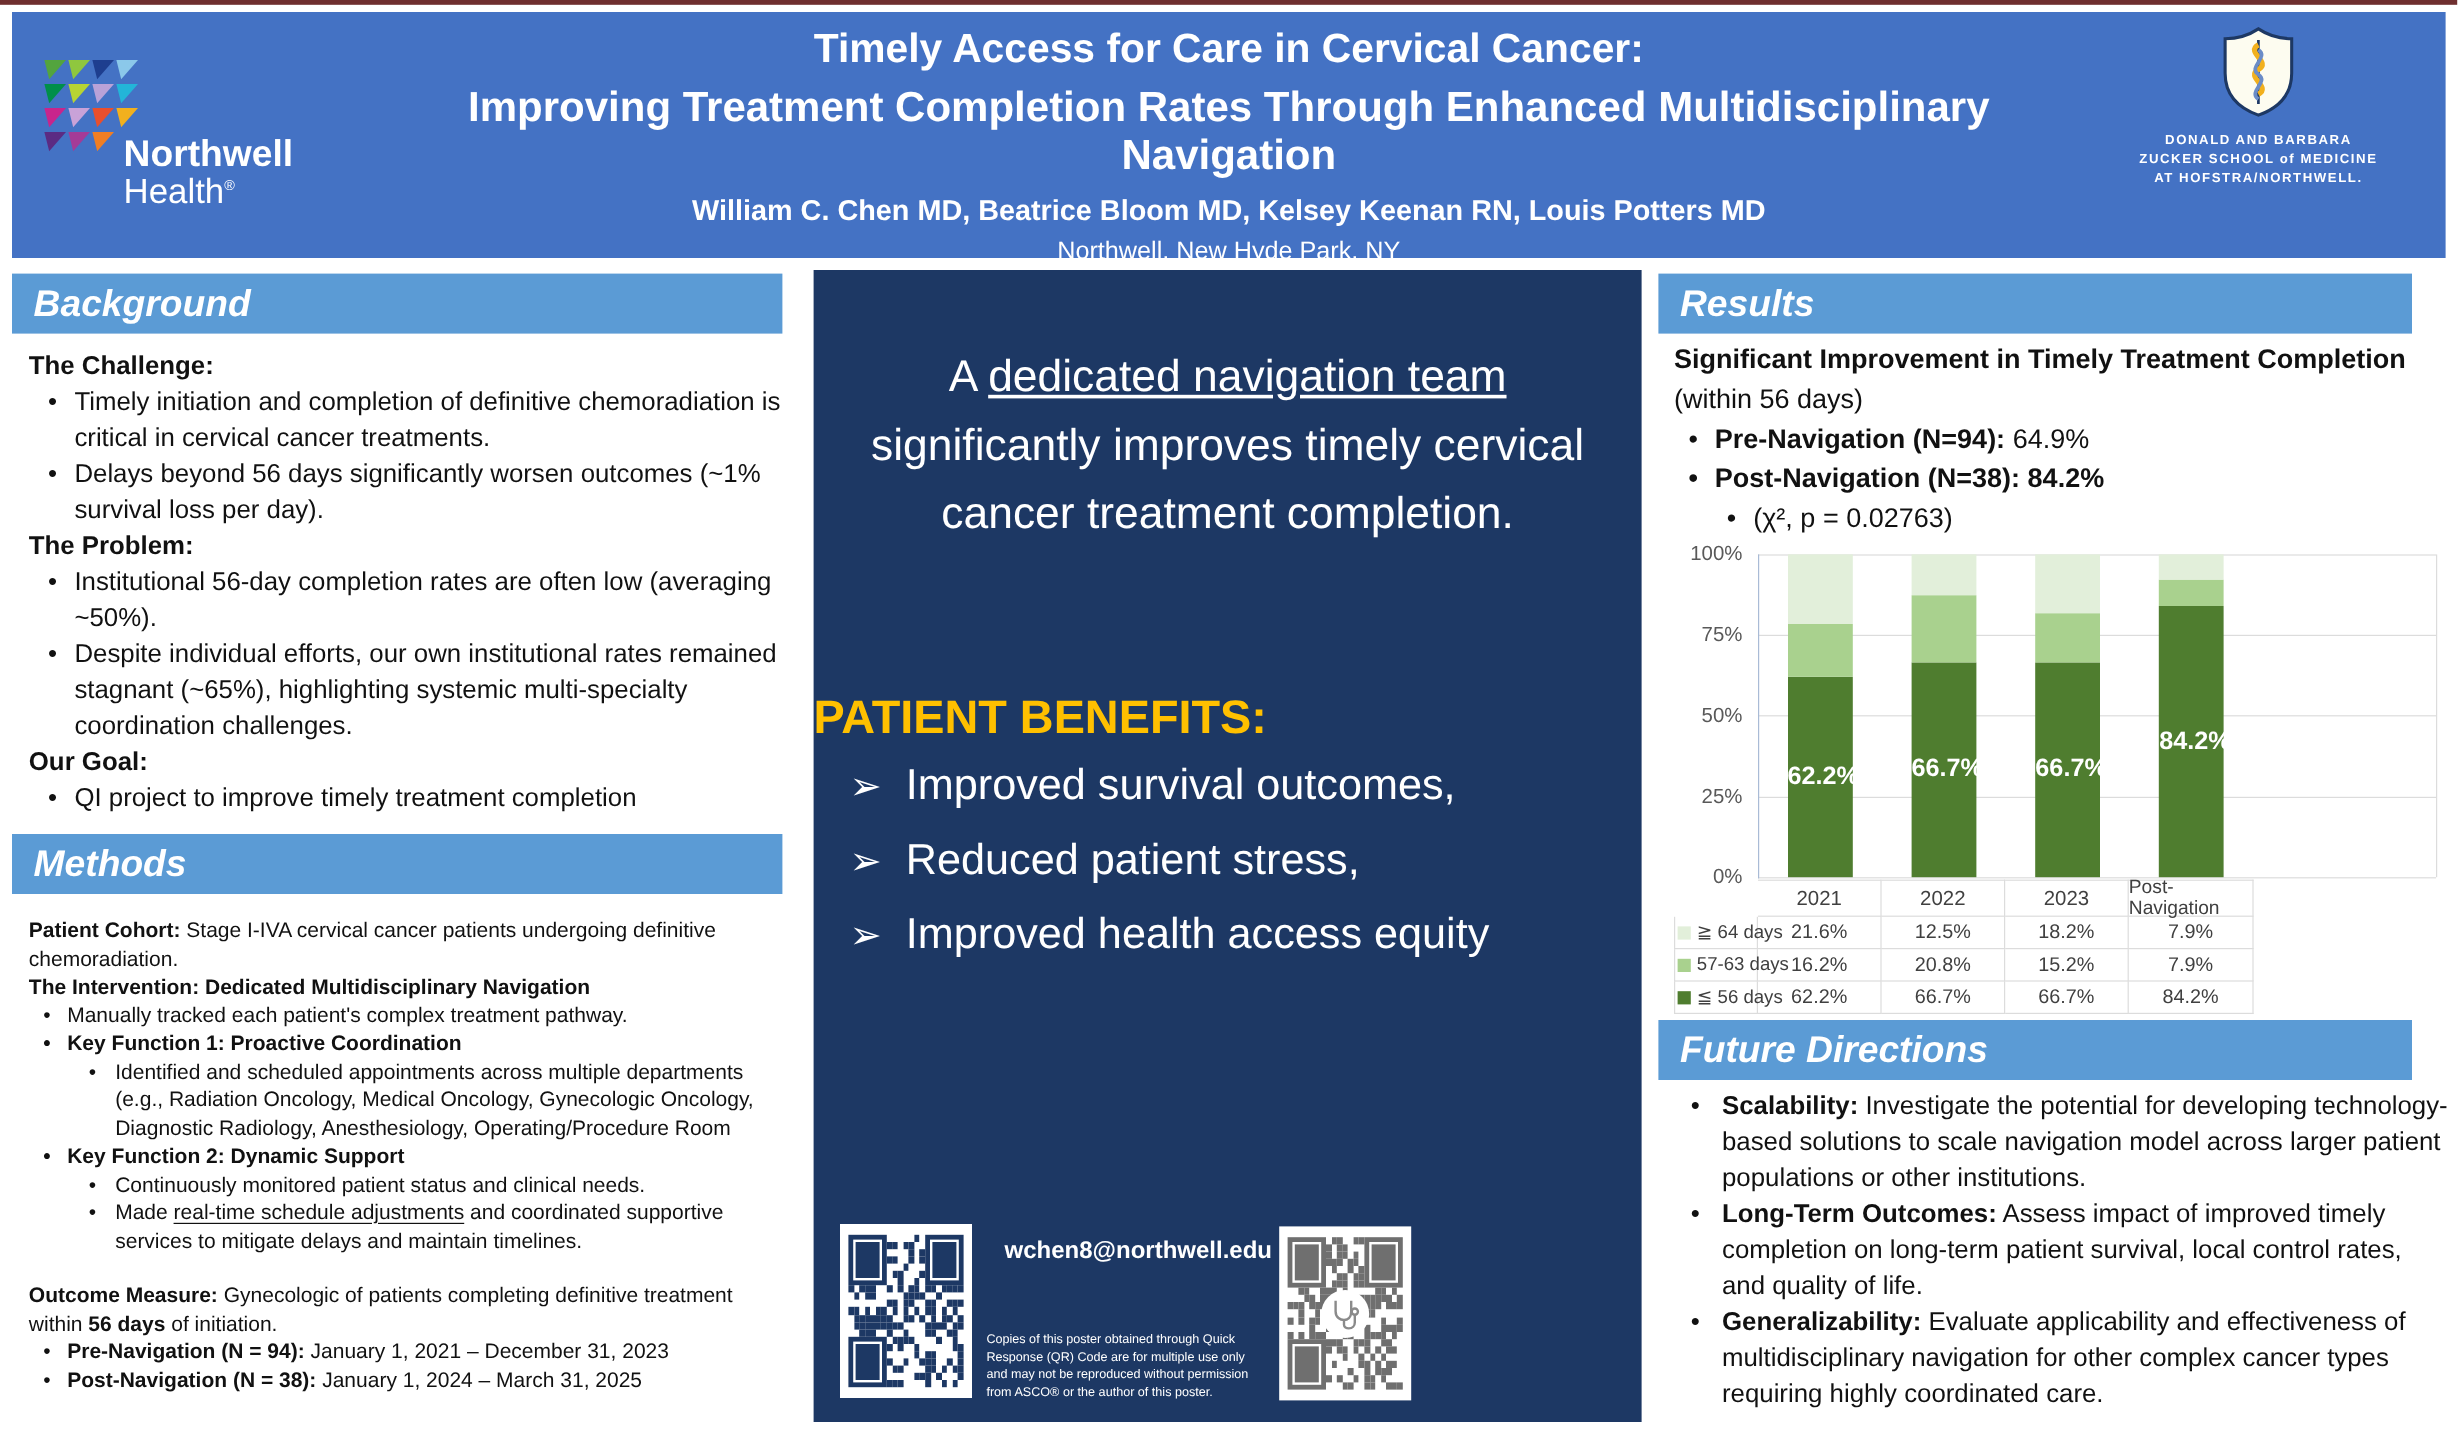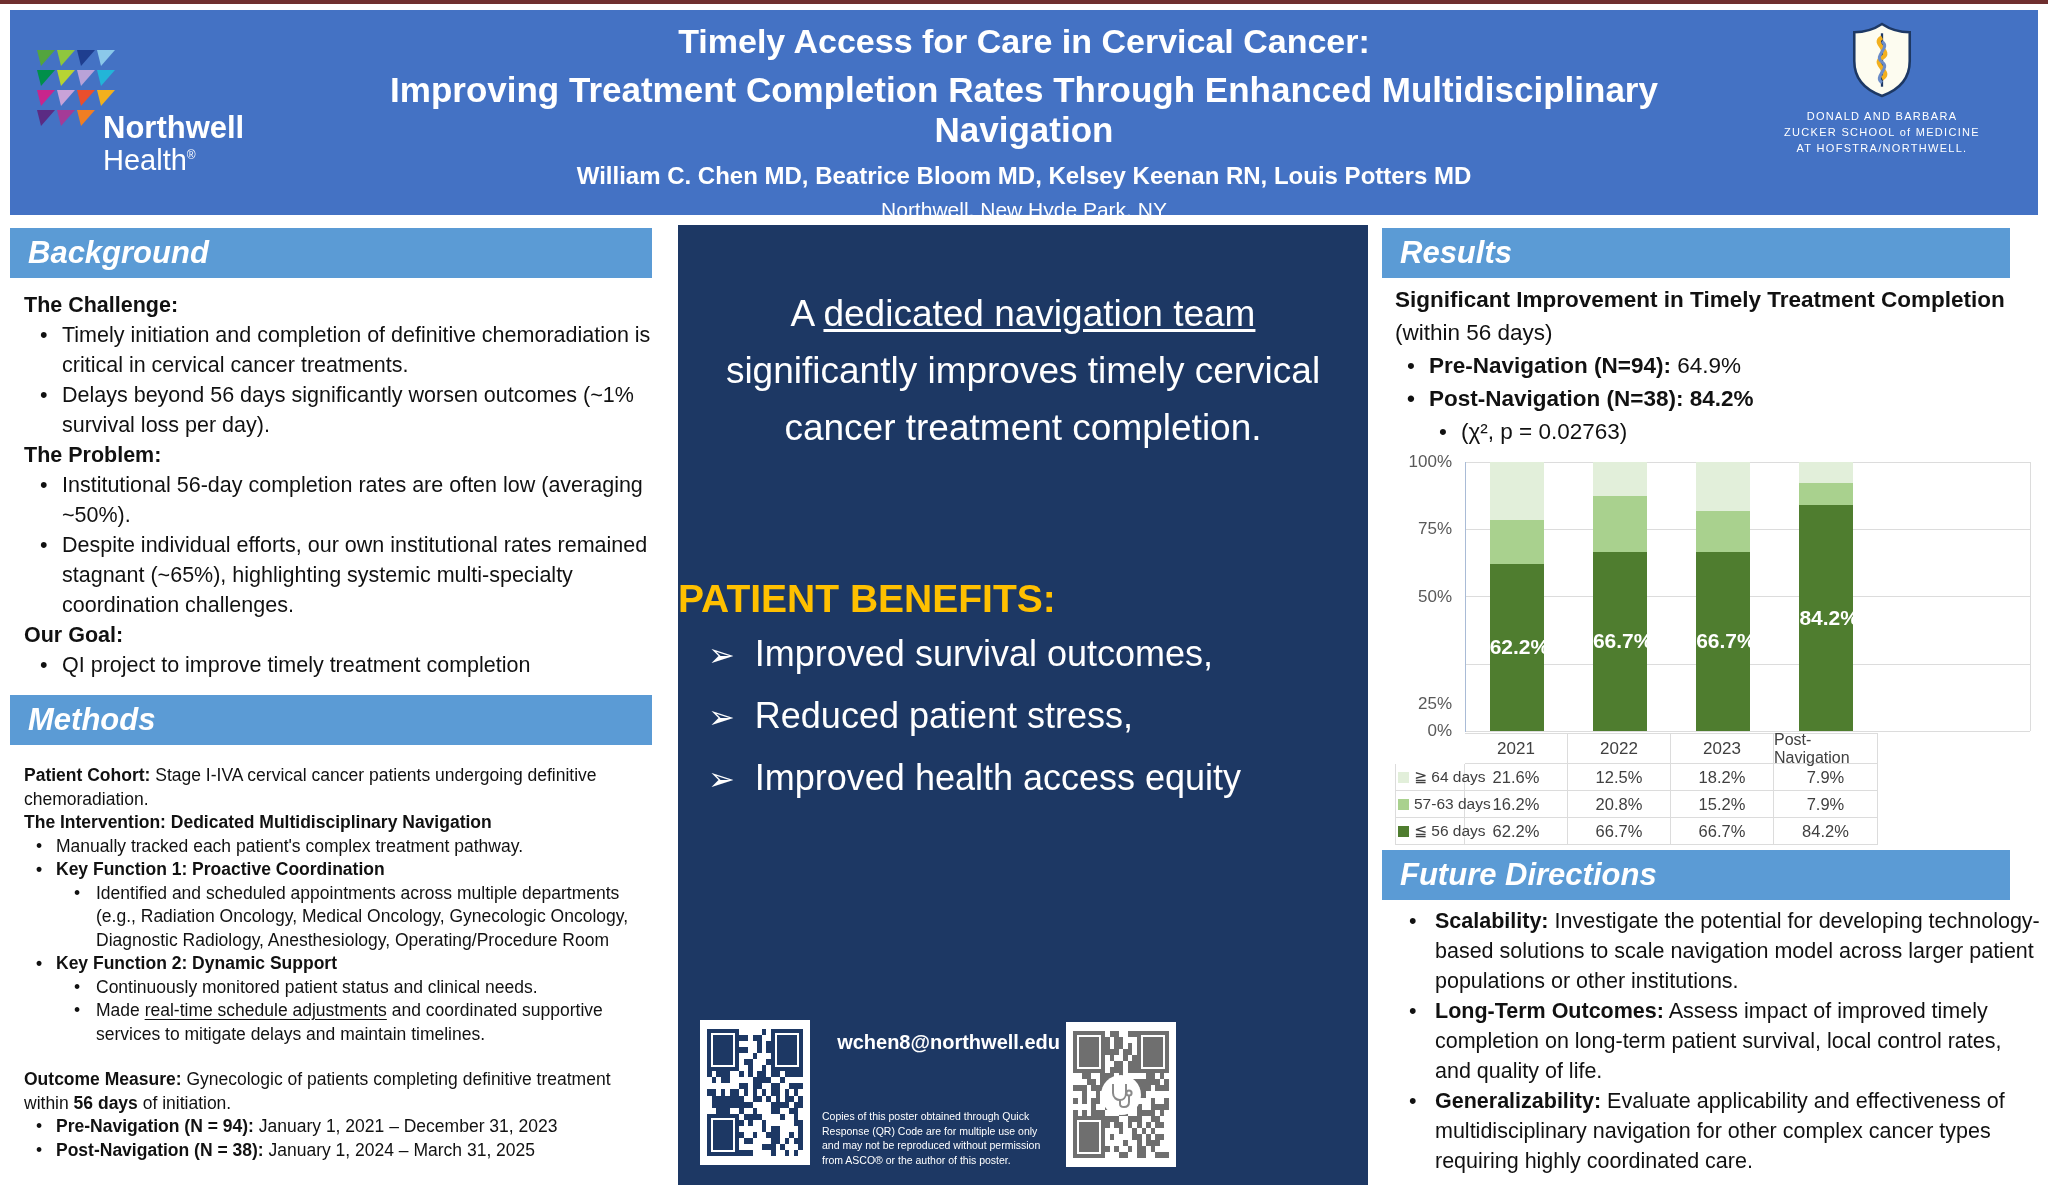--- a/index.html
+++ b/index.html
@@ -12,21 +12,21 @@
   .t1{font-size:34px;font-weight:bold;margin-bottom:9px;}
   .t2{font-size:35px;font-weight:bold;margin-bottom:12px;}
   .auth{font-size:24px;font-weight:bold;margin-bottom:8px;}
   .aff{font-size:21px;margin-bottom:5px;}
   .nwlogo{position:absolute;left:25px;top:38px;width:230px;height:135px;}
   .nwlogo svg{position:absolute;left:0;top:0;}
   .nw1{position:absolute;left:68px;top:62px;font-size:31px;font-weight:bold;}
   .nw2{position:absolute;left:68px;top:96px;font-size:29px;font-weight:400;}
   .nw2 sup{font-size:12px;}
   .zucker{position:absolute;right:28px;top:12px;width:256px;text-align:center;}
-  .zlines{font-size:11px;font-weight:normal;letter-spacing:1.3px;line-height:16px;margin-top:6px;text-align:center;}
+  .zlines{font-size:11px;font-weight:bold;letter-spacing:1.3px;line-height:16px;margin-top:6px;text-align:center;}
   
   .secbar{position:absolute;height:50px;background:#5b9bd5;color:#fff;display:flex;align-items:center;
           font-size:31px;font-weight:bold;font-style:italic;padding-left:18px;box-sizing:border-box;}
   
   .bg-body{position:absolute;left:24px;top:290px;width:632px;font-size:21.5px;line-height:30px;}
   .mt-body{position:absolute;left:24px;top:764px;width:634px;font-size:17.5px;line-height:23.5px;}
   .blabel{font-weight:bold;}
   .bullet{position:relative;padding-left:38px;}
   .bullet::before{content:"\2022";position:absolute;left:16px;}
   .sbullet{position:relative;padding-left:72px;}
@@ -532,21 +532,21 @@
       <div class="gl" style="top:0;"></div>
       <div class="gl" style="top:67px;"></div>
       <div class="gl" style="top:134px;"></div>
       <div class="gl" style="top:202px;"></div>
       <div class="gl" style="top:269px;"></div>
     </div>
     <div class="yaxis"></div>
     <div class="ytick" style="top:0;">100%</div>
     <div class="ytick" style="top:67px;">75%</div>
     <div class="ytick" style="top:135px;">50%</div>
-    <div class="ytick" style="top:202px;margin-top:40px;">25%</div>
+    <div class="ytick" style="top:202px;">25%</div>
     <div class="ytick" style="top:269px;">0%</div>
     <div class="bars">
         <div class="bar" style="left: 24.625px;">
           <div class="seg" style="height: 167.318px; background: rgb(79, 125, 47);">
             <div class="bar-label">62.2%</div>
           </div>
           <div class="seg" style="height: 43.578px; background: rgb(169, 209, 142);"></div>
           <div class="seg" style="height: 58.104px; background: rgb(226, 239, 218);"></div>
         </div>
         <div class="bar" style="left: 127.875px;">

